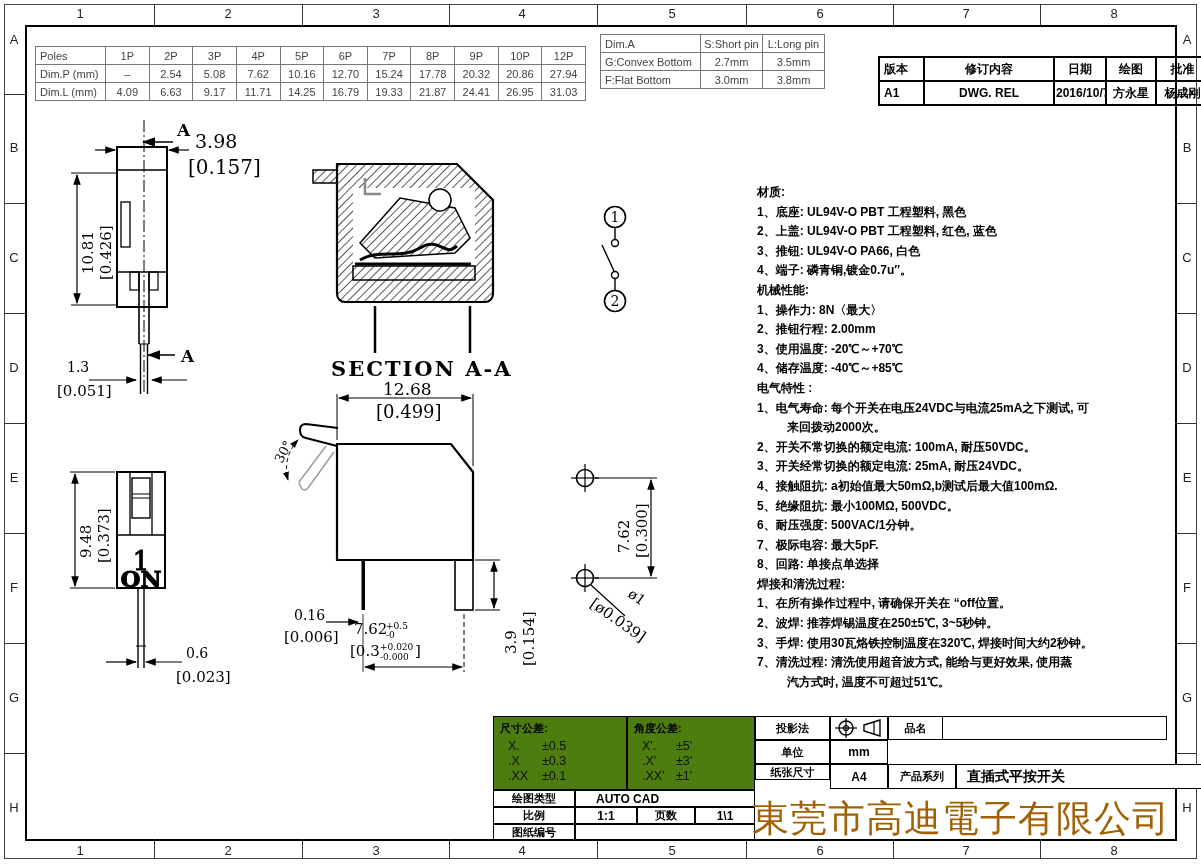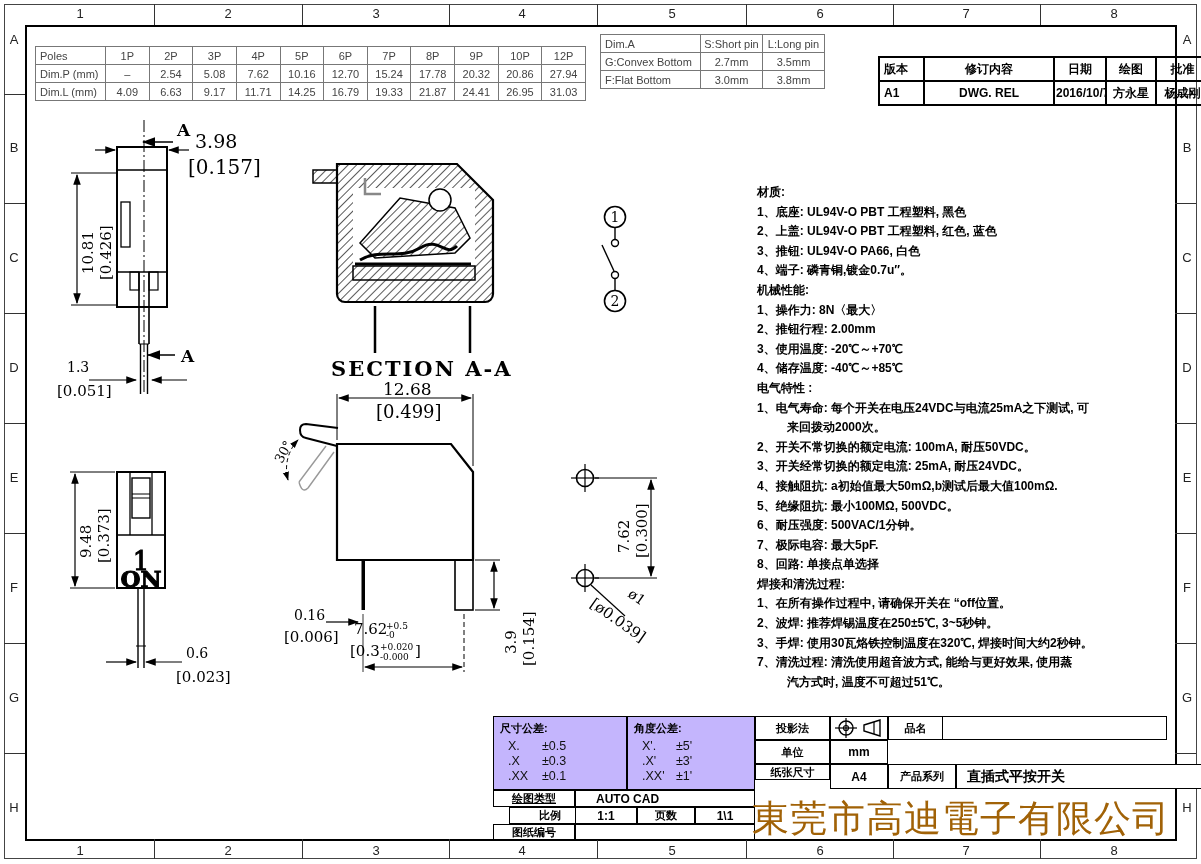--- a/index.html
+++ b/index.html
@@ -20,21 +20,21 @@
   
   .spec-line{font-size:12px;font-weight:bold;line-height:19.6px;white-space:nowrap;}
   .spec-line.indent{padding-left:30px;}
   
   .tb-cell{position:absolute;border:1px solid #000;box-sizing:border-box;font-weight:bold;
     display:flex;align-items:center;justify-content:center;font-size:11px;background:#fff;}
   .tb-val{font-size:12px;}
   .tol-title{font-weight:bold;font-size:11px;margin:4px 0 3px 6px;}
   .tol-row{display:flex;font-size:12.5px;font-weight:normal;color:#111;line-height:15px;padding-left:14px;}
   .tol-row span:first-child{width:34px;}
-  .tb-box{position:absolute;border:1px solid #000;box-sizing:border-box;background:#c4b5fd;}
+  .tb-box{position:absolute;border:1px solid #000;box-sizing:border-box;background:#4d7c0f;}
   .company{position:absolute;font-family:"Liberation Serif","DejaVu Serif",serif;
     font-size:37px;letter-spacing:1px;white-space:nowrap;color:#a16207;}
   svg text{font-family:"DejaVu Serif",serif;fill:#000;}
 </style>
 </head>
 <body>
 
 <div id="sheet">
 
   <svg width="0" height="0" style="position:absolute">
@@ -423,23 +423,23 @@
       </div>
     <div class="tol-row">
         <span>.X'</span>
         <span>±3'</span>
       </div>
     <div class="tol-row">
         <span>.XX'</span>
         <span>±1'</span>
       </div>
   </div>
-  <div class="tb-cell" style="left:493px;top:790px;width:82px;height:17px;text-decoration:underline;">绘图类型</div>
+  <div class="tb-cell" style="left:493px;top:790px;width:82px;height:17px;">绘图类型</div>
   <div class="tb-cell tb-val" style="left:575px;top:790px;width:180px;height:17px;justify-content:flex-start;padding-left:20px;">AUTO CAD</div>
-  <div class="tb-cell" style="left:493px;top:807px;width:82px;height:17px;margin-left:16px;">比例</div>
+  <div class="tb-cell" style="left:493px;top:807px;width:82px;height:17px;">比例</div>
   <div class="tb-cell tb-val" style="left:575px;top:807px;width:62px;height:17px;">1:1</div>
   <div class="tb-cell" style="left:637px;top:807px;width:58px;height:17px;">页数</div>
   <div class="tb-cell tb-val" style="left:695px;top:807px;width:60px;height:17px;">1\1</div>
   <div class="tb-cell" style="left:493px;top:824px;width:82px;height:16px;">图纸编号</div>
   <div class="tb-cell tb-val" style="left:575px;top:824px;width:180px;height:16px;"></div>
 
   <div class="tb-cell" style="left:755px;top:716px;width:75px;height:24px;">投影法</div>
   <div class="tb-cell" style="left:830px;top:716px;width:58px;height:24px;">
     <svg width="52" height="20">
       <circle cx="13" cy="10" r="7" fill="none" stroke="#000" stroke-width="1.4"></circle>

